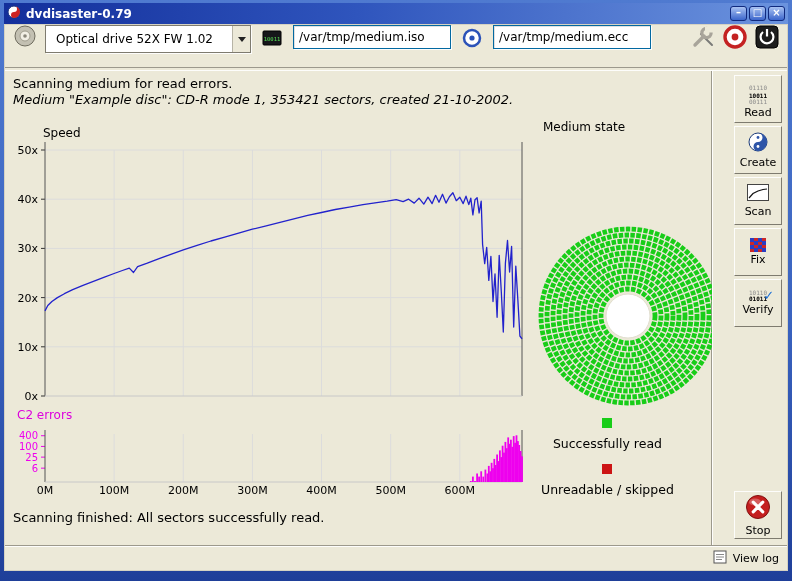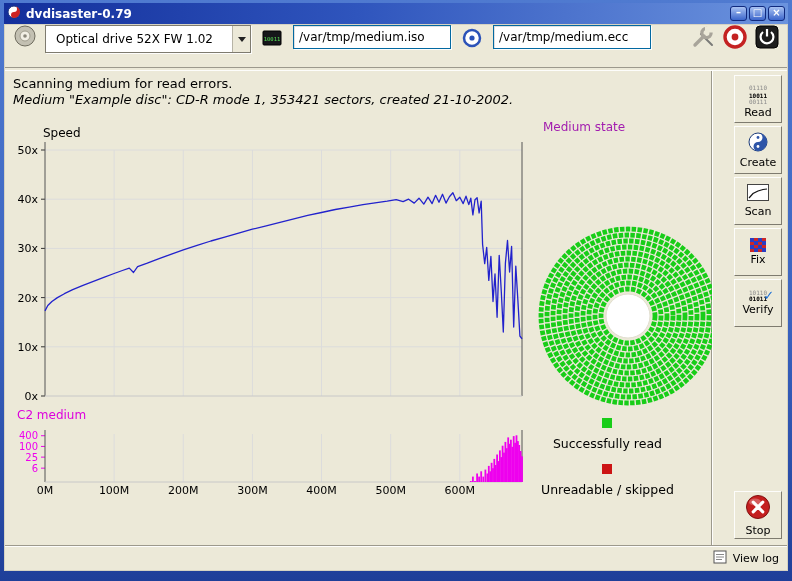--- a/index.html
+++ b/index.html
@@ -152,21 +152,21 @@
     <div class="body">
       <div class="main">
 
         <div class="msgs">
           <div class="msg1">Scanning medium for read errors.</div>
           <div class="msg2">Medium "Example disc": CD-R mode 1, 353421 sectors, created 21-10-2002.</div>
         </div>
 
         <div class="chartzone">
           <span class="chart-title" style="left: 22px; top: 16px; color: #000000; margin-left: 16px;">Speed</span>
-          <span class="chart-title" style="left: 538px; top: 10px; color: #a21caf;">Medium state</span>
+          <span class="chart-title" style="left: 538px; top: 10px; color: #000000;">Medium state</span>
 
           <svg id="plots-svg" width="726" height="372">
               <text x="40" y="360" text-anchor="middle" font-size="11">0M</text>
               <line x1="109.1304347826087" y1="16" x2="109.1304347826087" y2="262" stroke="#dcdcdc"></line>
               <line x1="109.1304347826087" y1="300" x2="109.1304347826087" y2="348" stroke="#dcdcdc"></line>
               <text x="109.1304347826087" y="360" text-anchor="middle" font-size="11">100M</text>
               <line x1="178.2608695652174" y1="16" x2="178.2608695652174" y2="262" stroke="#dcdcdc"></line>
               <line x1="178.2608695652174" y1="300" x2="178.2608695652174" y2="348" stroke="#dcdcdc"></line>
               <text x="178.2608695652174" y="360" text-anchor="middle" font-size="11">200M</text>
               <line x1="247.3913043478261" y1="16" x2="247.3913043478261" y2="262" stroke="#dcdcdc"></line>
@@ -256,34 +256,35 @@
               <circle cx="90" cy="90" r="45" fill="none" stroke="#18cd18" stroke-width="4.8" stroke-dasharray="4.5 1.4"></circle>
               <circle cx="90" cy="90" r="51" fill="none" stroke="#18cd18" stroke-width="4.8" stroke-dasharray="4.5 1.4"></circle>
               <circle cx="90" cy="90" r="57" fill="none" stroke="#18cd18" stroke-width="4.8" stroke-dasharray="4.5 1.4"></circle>
               <circle cx="90" cy="90" r="63" fill="none" stroke="#18cd18" stroke-width="4.8" stroke-dasharray="4.5 1.4"></circle>
               <circle cx="90" cy="90" r="69" fill="none" stroke="#18cd18" stroke-width="4.8" stroke-dasharray="4.5 1.4"></circle>
               <circle cx="90" cy="90" r="75" fill="none" stroke="#18cd18" stroke-width="4.8" stroke-dasharray="4.5 1.4"></circle>
               <circle cx="90" cy="90" r="81" fill="none" stroke="#18cd18" stroke-width="4.8" stroke-dasharray="4.5 1.4"></circle>
               <circle cx="90" cy="90" r="87" fill="none" stroke="#18cd18" stroke-width="4.8" stroke-dasharray="4.5 1.4"></circle>
             </svg>
 
-          <span class="chart-title" style="left: 12px; top: 298px; color: rgb(221, 0, 221);">C2 medium</span>
+          <span class="chart-title" style="left: 12px; top: 298px; color: rgb(221, 0, 221);">C2 errors</span>
 
           <div class="legend">
             <div class="legend-row">
               <span class="sw" style="background-color: rgb(24, 205, 24);"></span>
               <span>Successfully read</span>
             </div>
             <div class="legend-row">
               <span class="sw" style="background-color: rgb(204, 20, 20);"></span>
               <span>Unreadable / skipped</span>
             </div>
           </div>
         </div>
 
+        <div class="finish">Scanning finished: All sectors successfully read.</div>
       </div>
 
       <div class="sidebar">
         <button class="side-btn">
           <span>
             <span class="bin">01110</span>
             <span class="bin strong" style="display:block">10011</span>
             <span class="bin" style="display:block">00111</span>
           </span>
           <span>Read</span>

